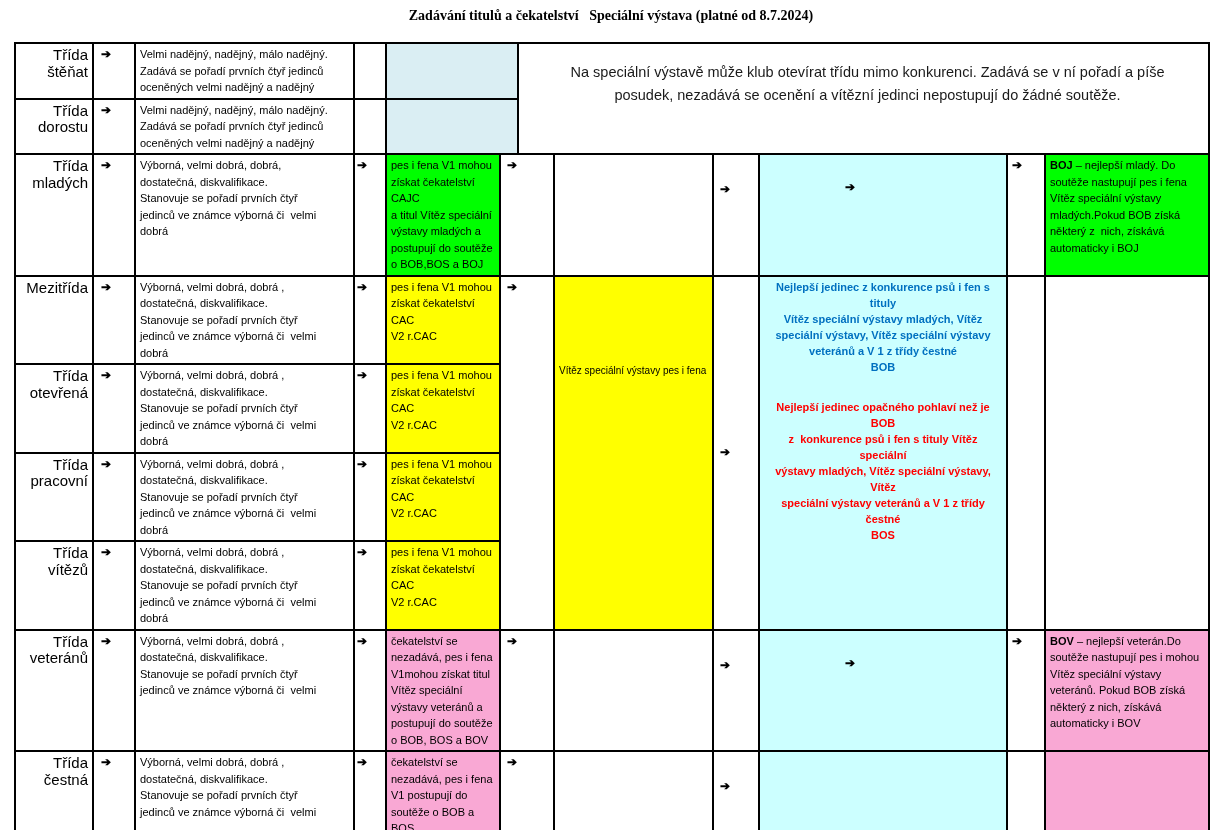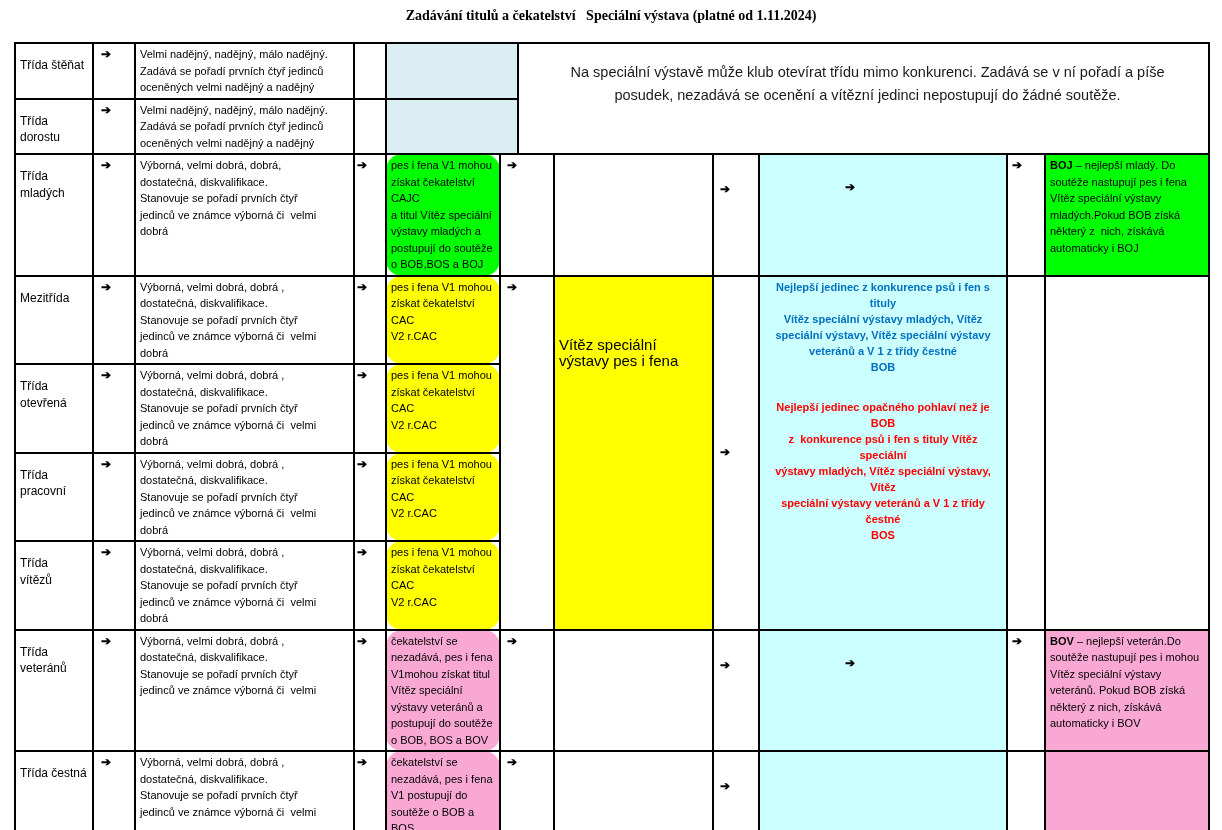--- a/index.html
+++ b/index.html
@@ -2,50 +2,50 @@
 <html lang="cs"><head>
 <meta charset="utf-8">
 <style>
   html,body{margin:0;padding:0;background:#fff;}
   body{width:1222px;height:830px;position:relative;font-family:"Liberation Sans",sans-serif;color:#000;}
   .title{position:absolute;top:8px;left:0;width:100%;text-align:center;
          font-family:"Liberation Serif",serif;font-weight:bold;font-size:14px;white-space:pre-wrap;}
   table.grid{position:absolute;left:14px;top:42px;border-collapse:collapse;table-layout:fixed;width:1194px;}
   td{border:2px solid #000;padding:2px 4px;vertical-align:top;font-size:11px;line-height:16.5px;overflow:hidden;}
   .pre{white-space:pre-wrap;}
-  .klass{text-align:left;font-size:12px;white-space:pre-line;padding-top:13px;}
+  .klass{text-align:right;font-size:15px;white-space:pre-line;padding-top:3px;}
   .arrow{font-weight:bold;font-size:12px;}
   .ar2{padding-left:7px;}
   .ar4{padding-left:2px;}
   .ar6{padding-left:6px;}
   .ar8{padding-left:6px;}
   .ar10{padding-left:4px;}
   .ar-mid{vertical-align:middle;}
   .ar-off{padding-top:26px;}
   .lightblue{background:#DAEEF3;}
   .green{background:#00FF00;}
   .yellow{background:#FFFF00;}
   .cyan{background:#CCFFFF;}
   .purple{background:#f9a8d4;}
   .note-cell{font-size:14.5px;line-height:23px;text-align:center;vertical-align:middle;
              white-space:pre-line;padding:0 8px 30px 16px;color:#1a1a1a;}
-  .award{font-size:11px;border-radius:16px;}
-  .winner-cell{padding-top:60px;font-size:15px;}
+  .award{font-size:11px;}
+  .winner-cell{padding-top:86px;font-size:10px;}
   .bobbos-cell{text-align:center;font-weight:bold;font-size:11px;line-height:16px;}
   .bob-text{color:#0070C0;white-space:pre-wrap;}
   .bos-text{color:#FF0000;white-space:pre-wrap;margin-top:24px;}
   .tail-line{display:block;}
   .side-cell{font-size:11px;white-space:pre-wrap;margin-left:10px;}
   .lead{font-weight:bold;}
   .cyan-arrow{text-align:center;padding-right:70px;padding-top:24px;}
 </style>
 </head>
 <body>
 
-<div class="title">Zadávání titulů a čekatelství   Speciální výstava (platné od 1.11.2024)</div>
+<div class="title">Zadávání titulů a čekatelství   Speciální výstava (platné od 8.7.2024)</div>
 
 <table class="grid">
   <colgroup>
     <col style="width:78px">
       <col style="width:42px">
       <col style="width:219px">
       <col style="width:32px">
     <col style="width:114px">
       <col style="width:18px">
       <col style="width:36px">

